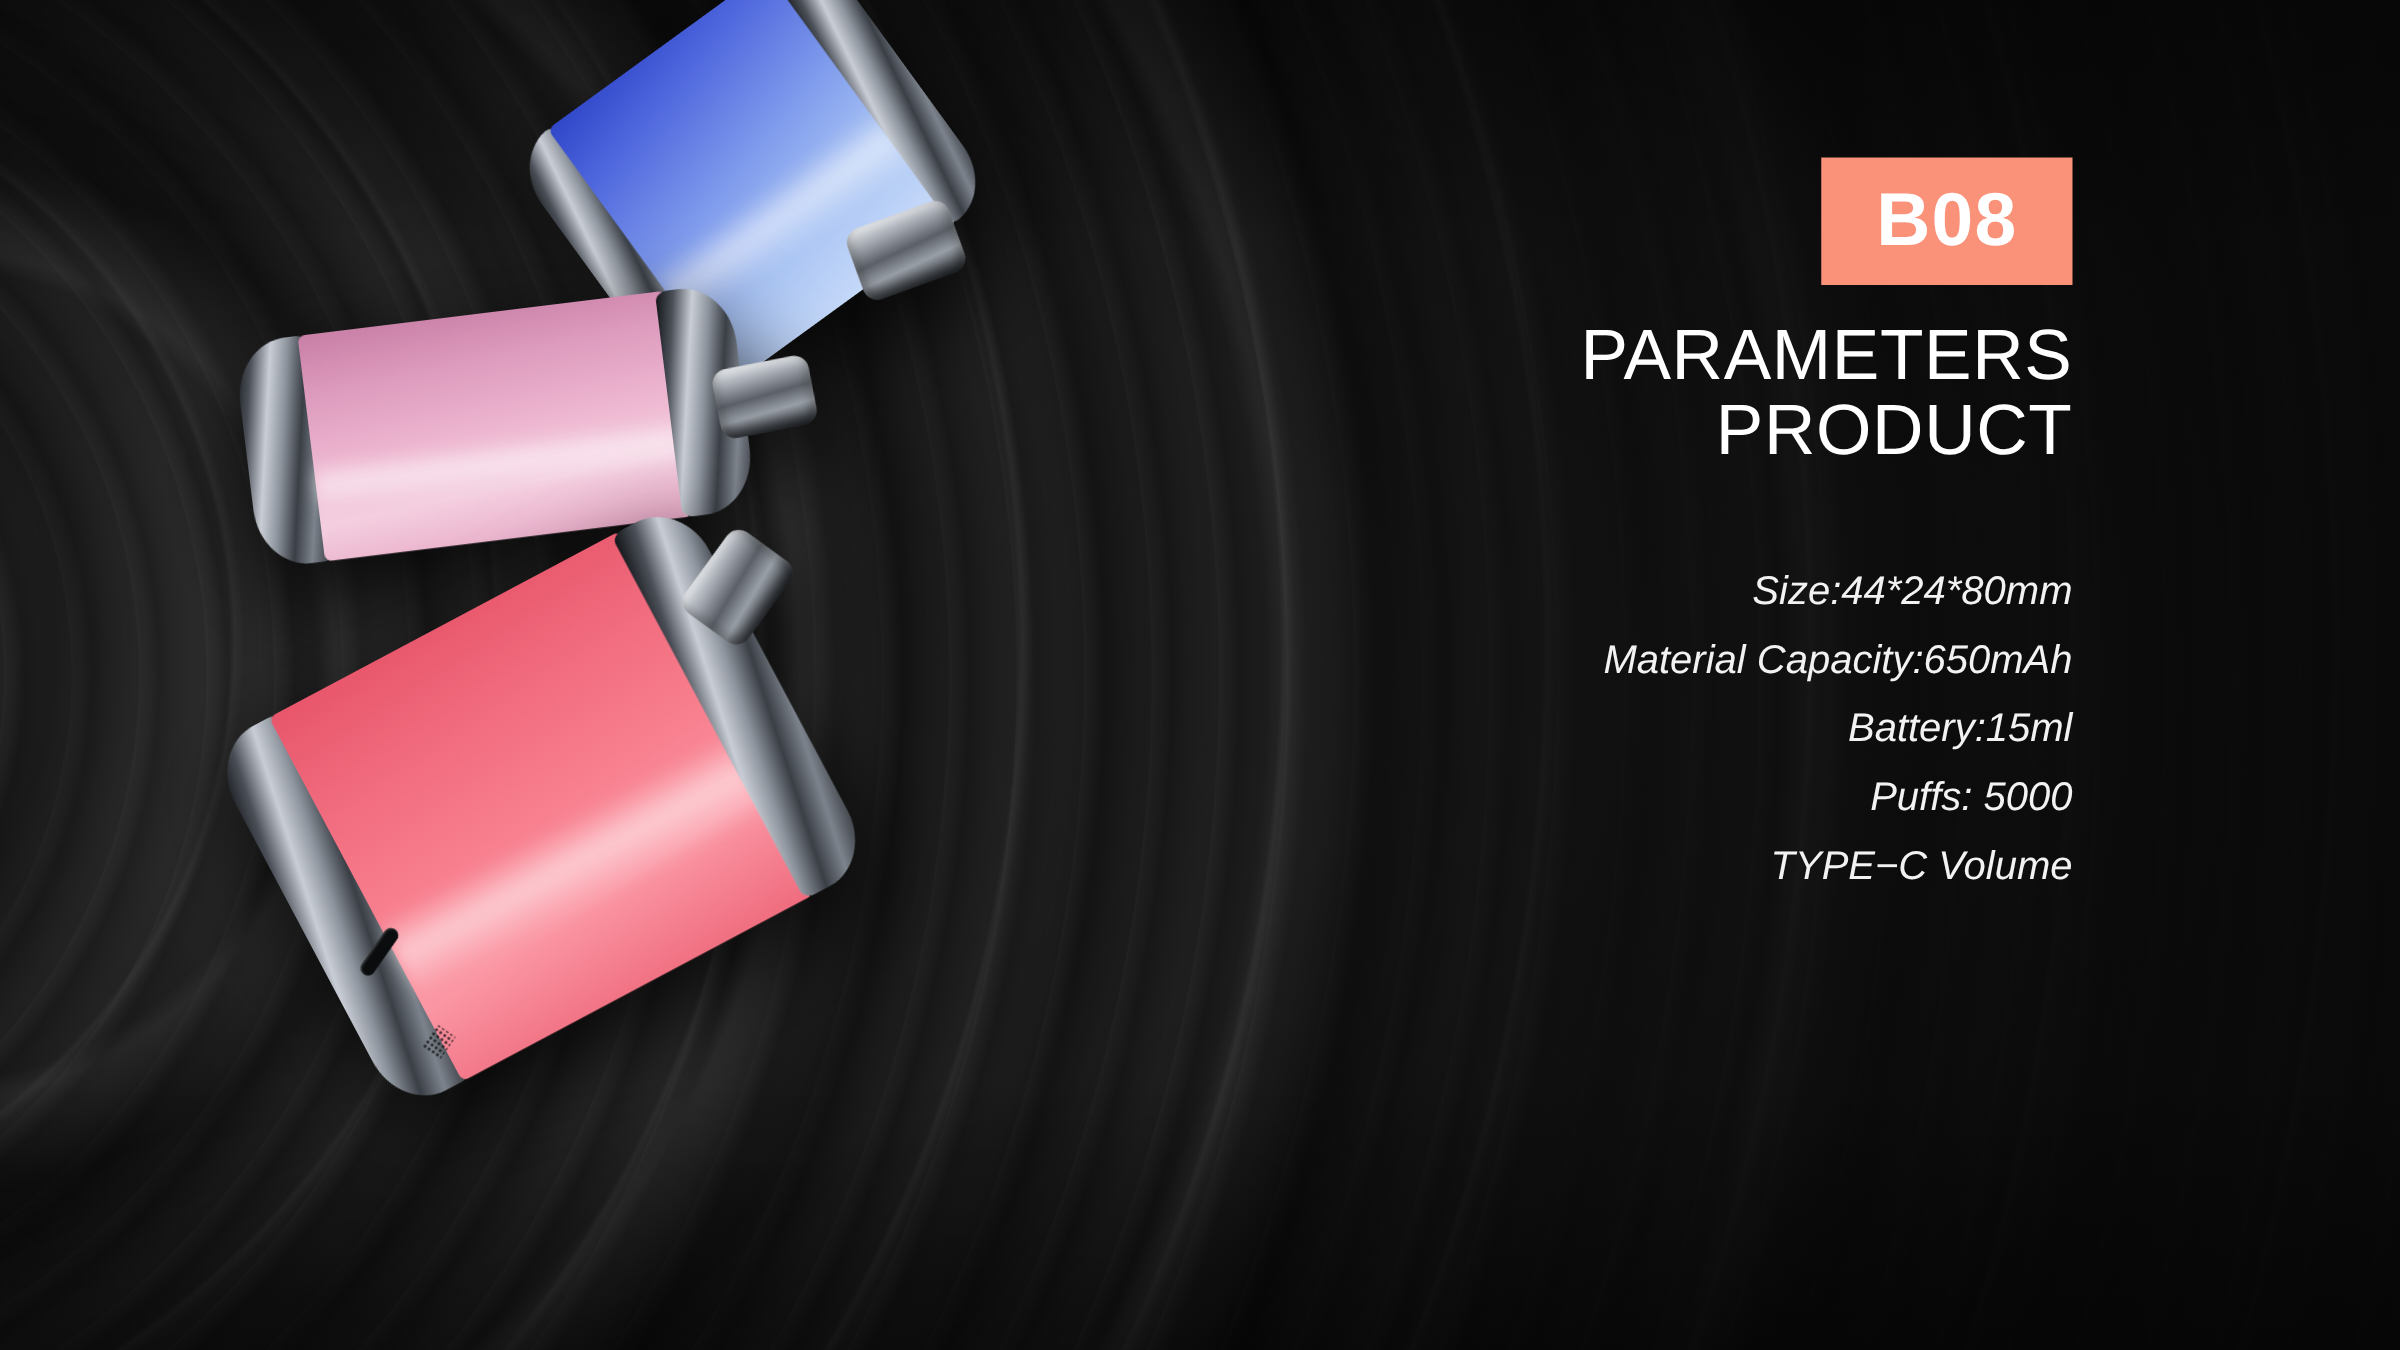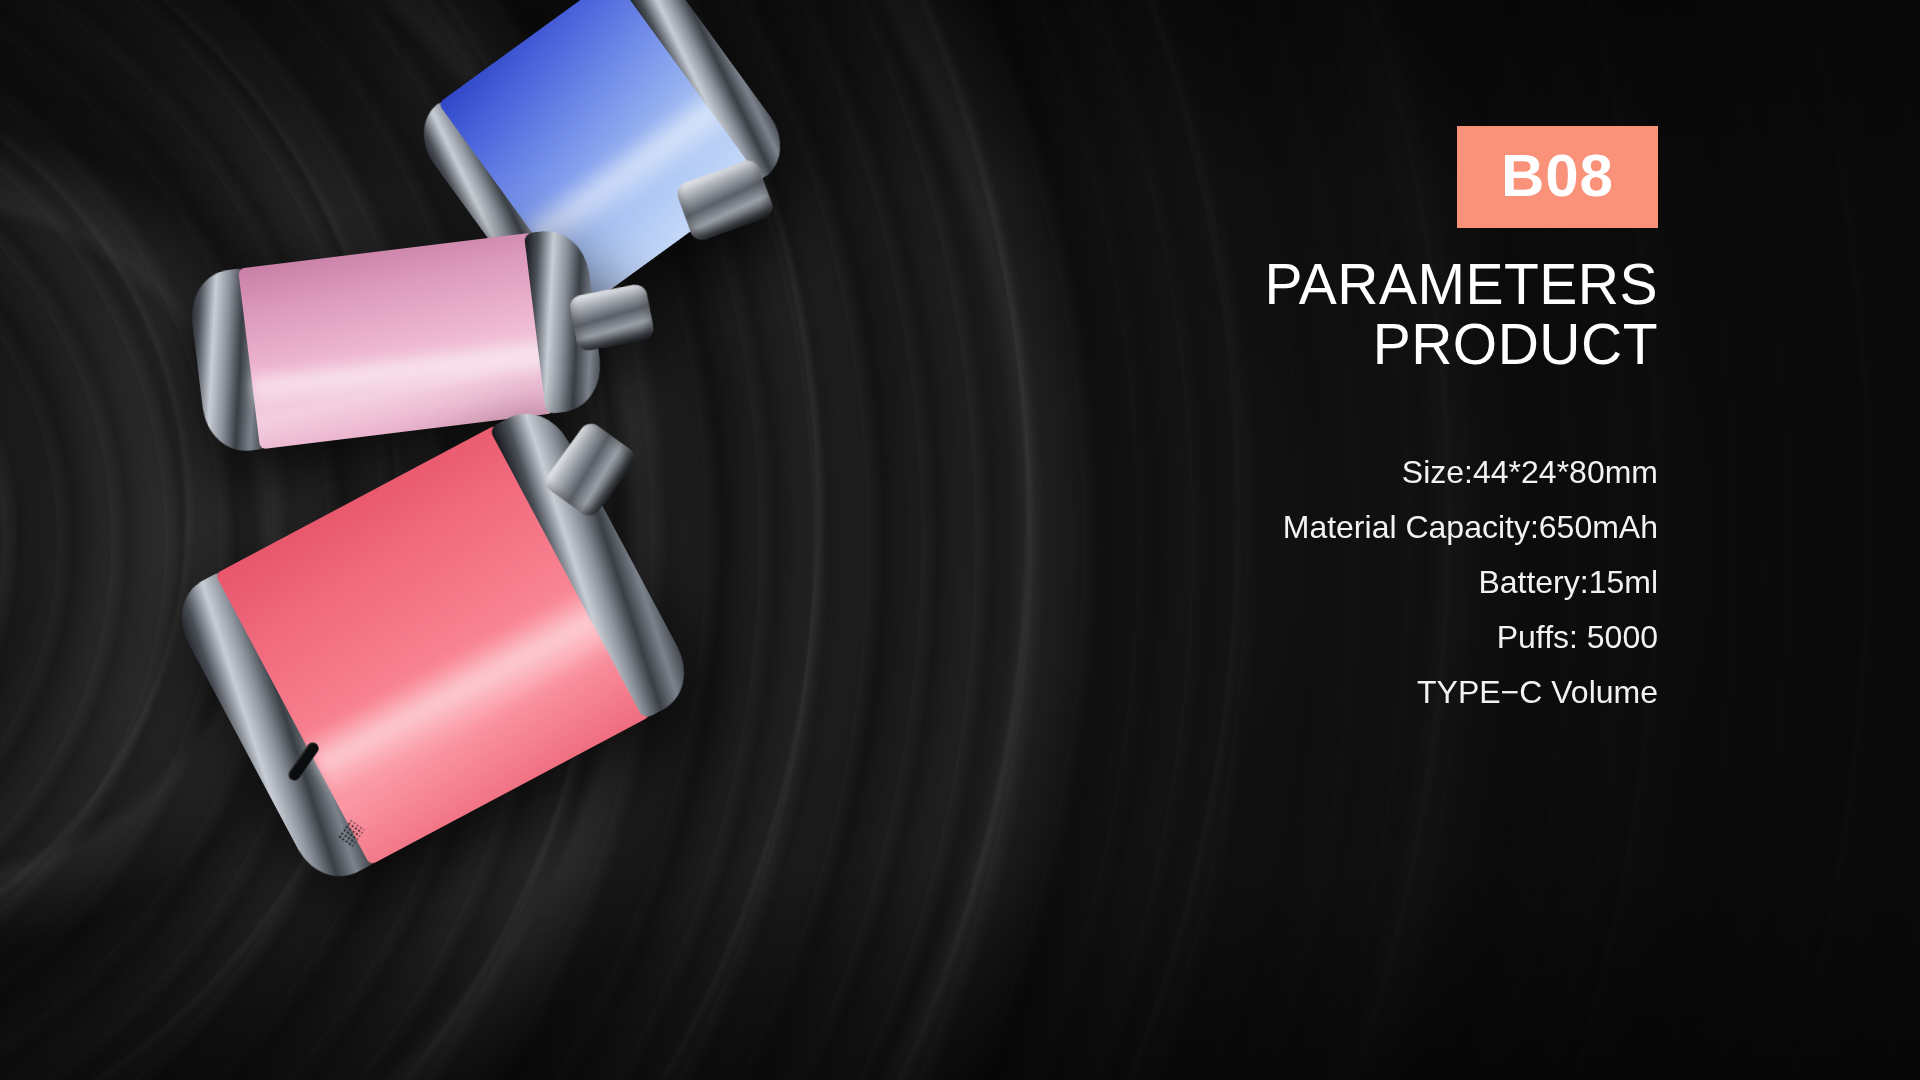--- a/index.html
+++ b/index.html
@@ -171,21 +171,21 @@
     color:#ffffff;
   }
   #heading .hl { display:block; }
   #specs {
     margin-top:70px;
     font-size:32px;
     line-height:1.72;
     font-weight:normal;
     color:#f2f2f2;
   }
-  #specs .spec-line { display:block; white-space:nowrap; }
+  #specs .spec-line { display:block; white-space:nowrap;font-style:italic; }
 </style>
 </head>
 <body>
 
 <div id="stage">
 
   <div class="bg-base"></div>
   <div class="bg-arcs"></div>
   <div class="bg-arcs2"></div>
   <div class="bg-bands"></div>

